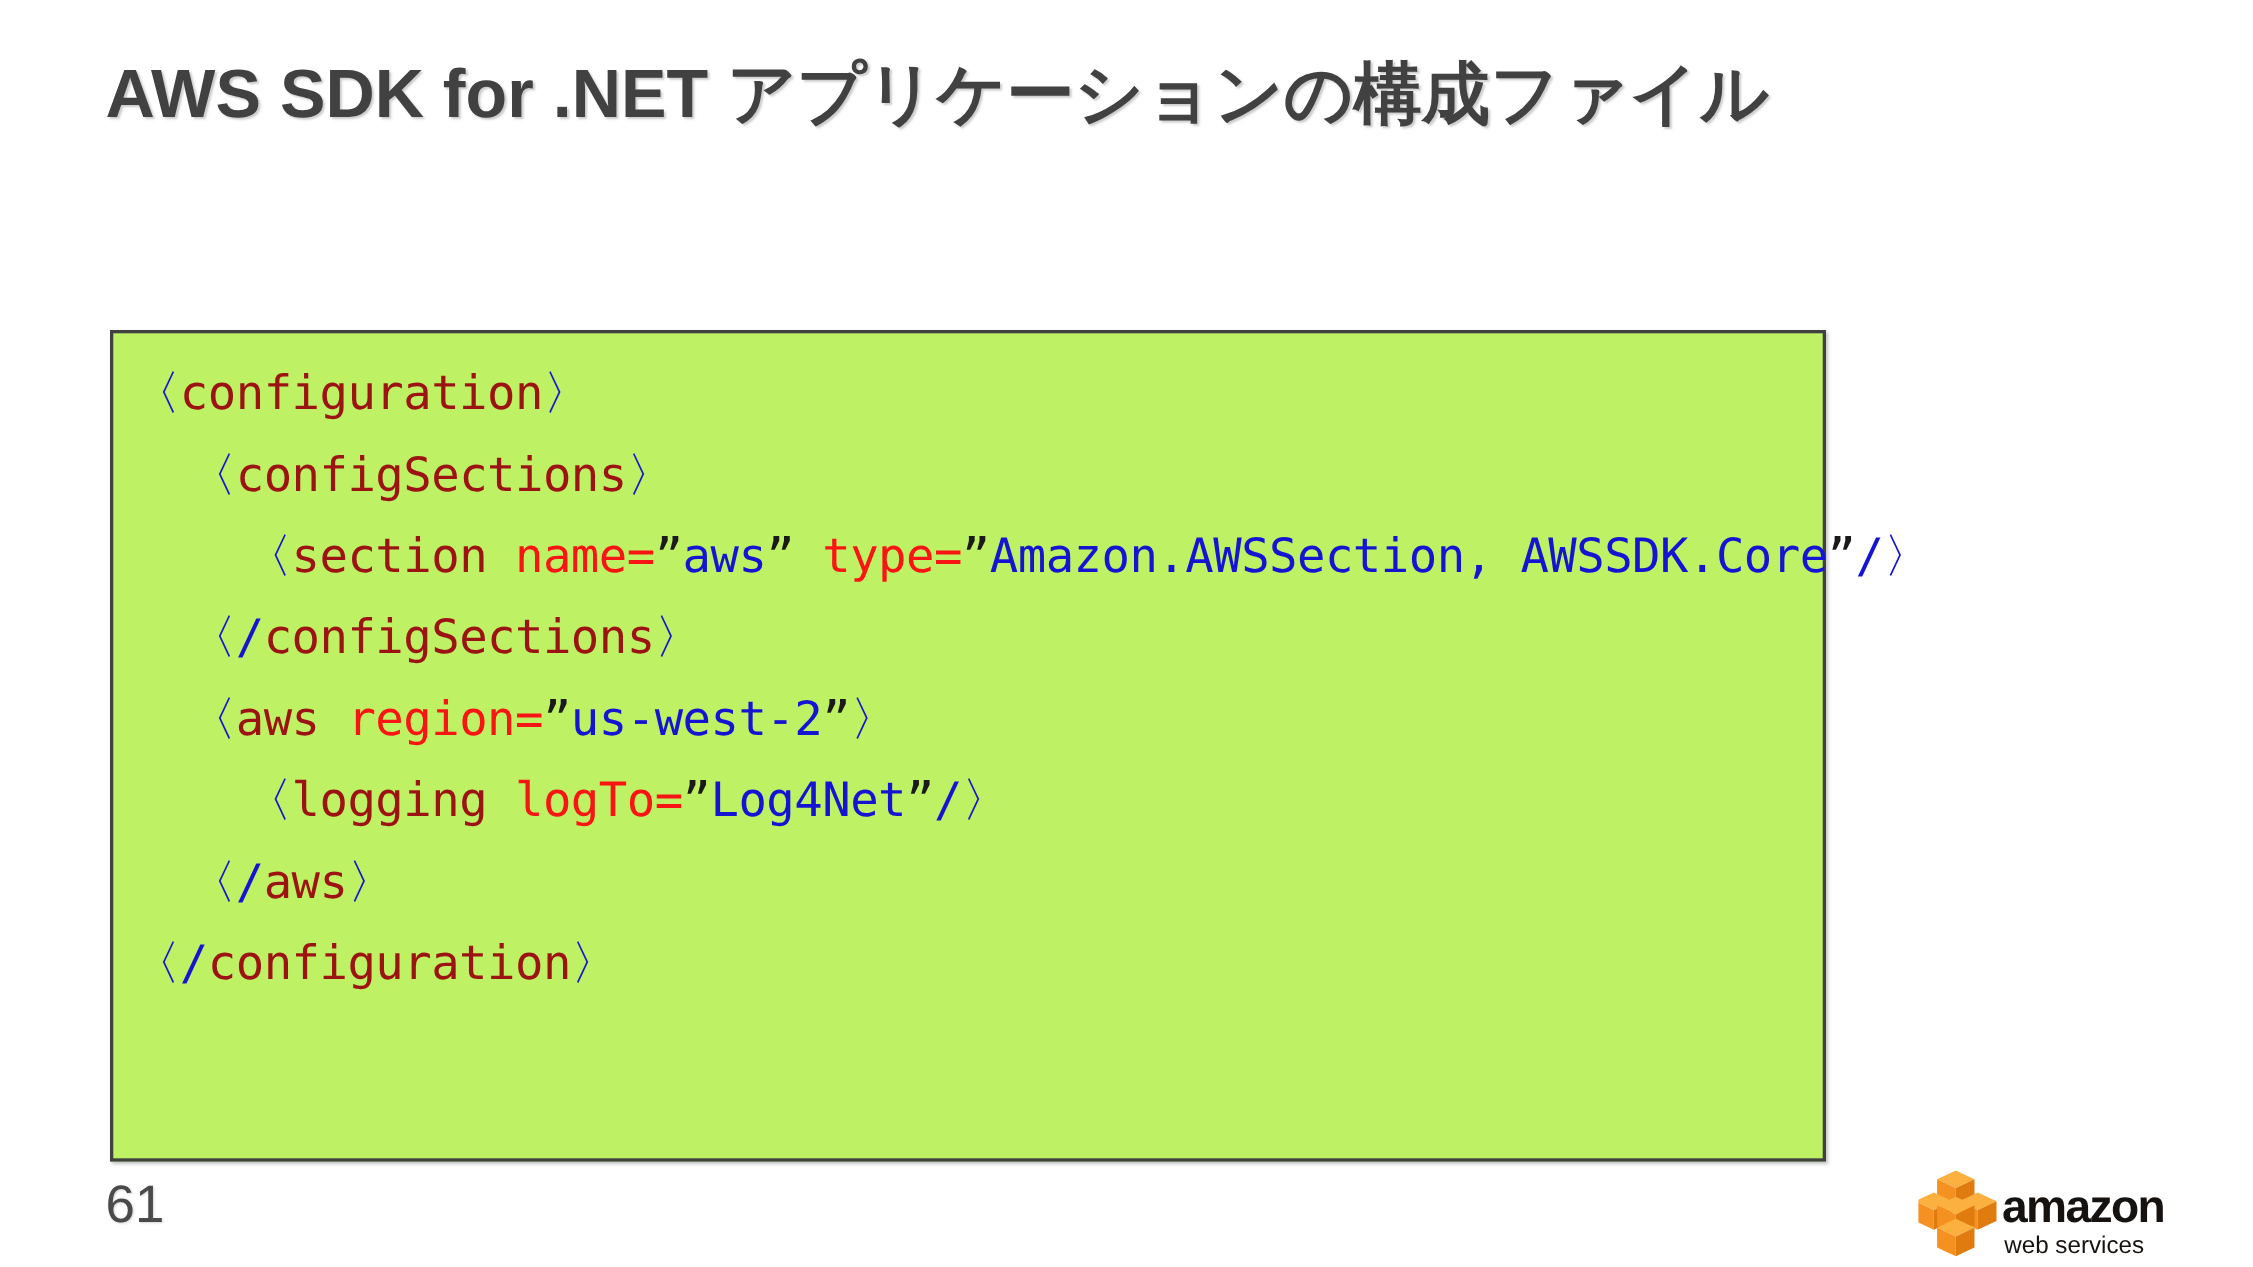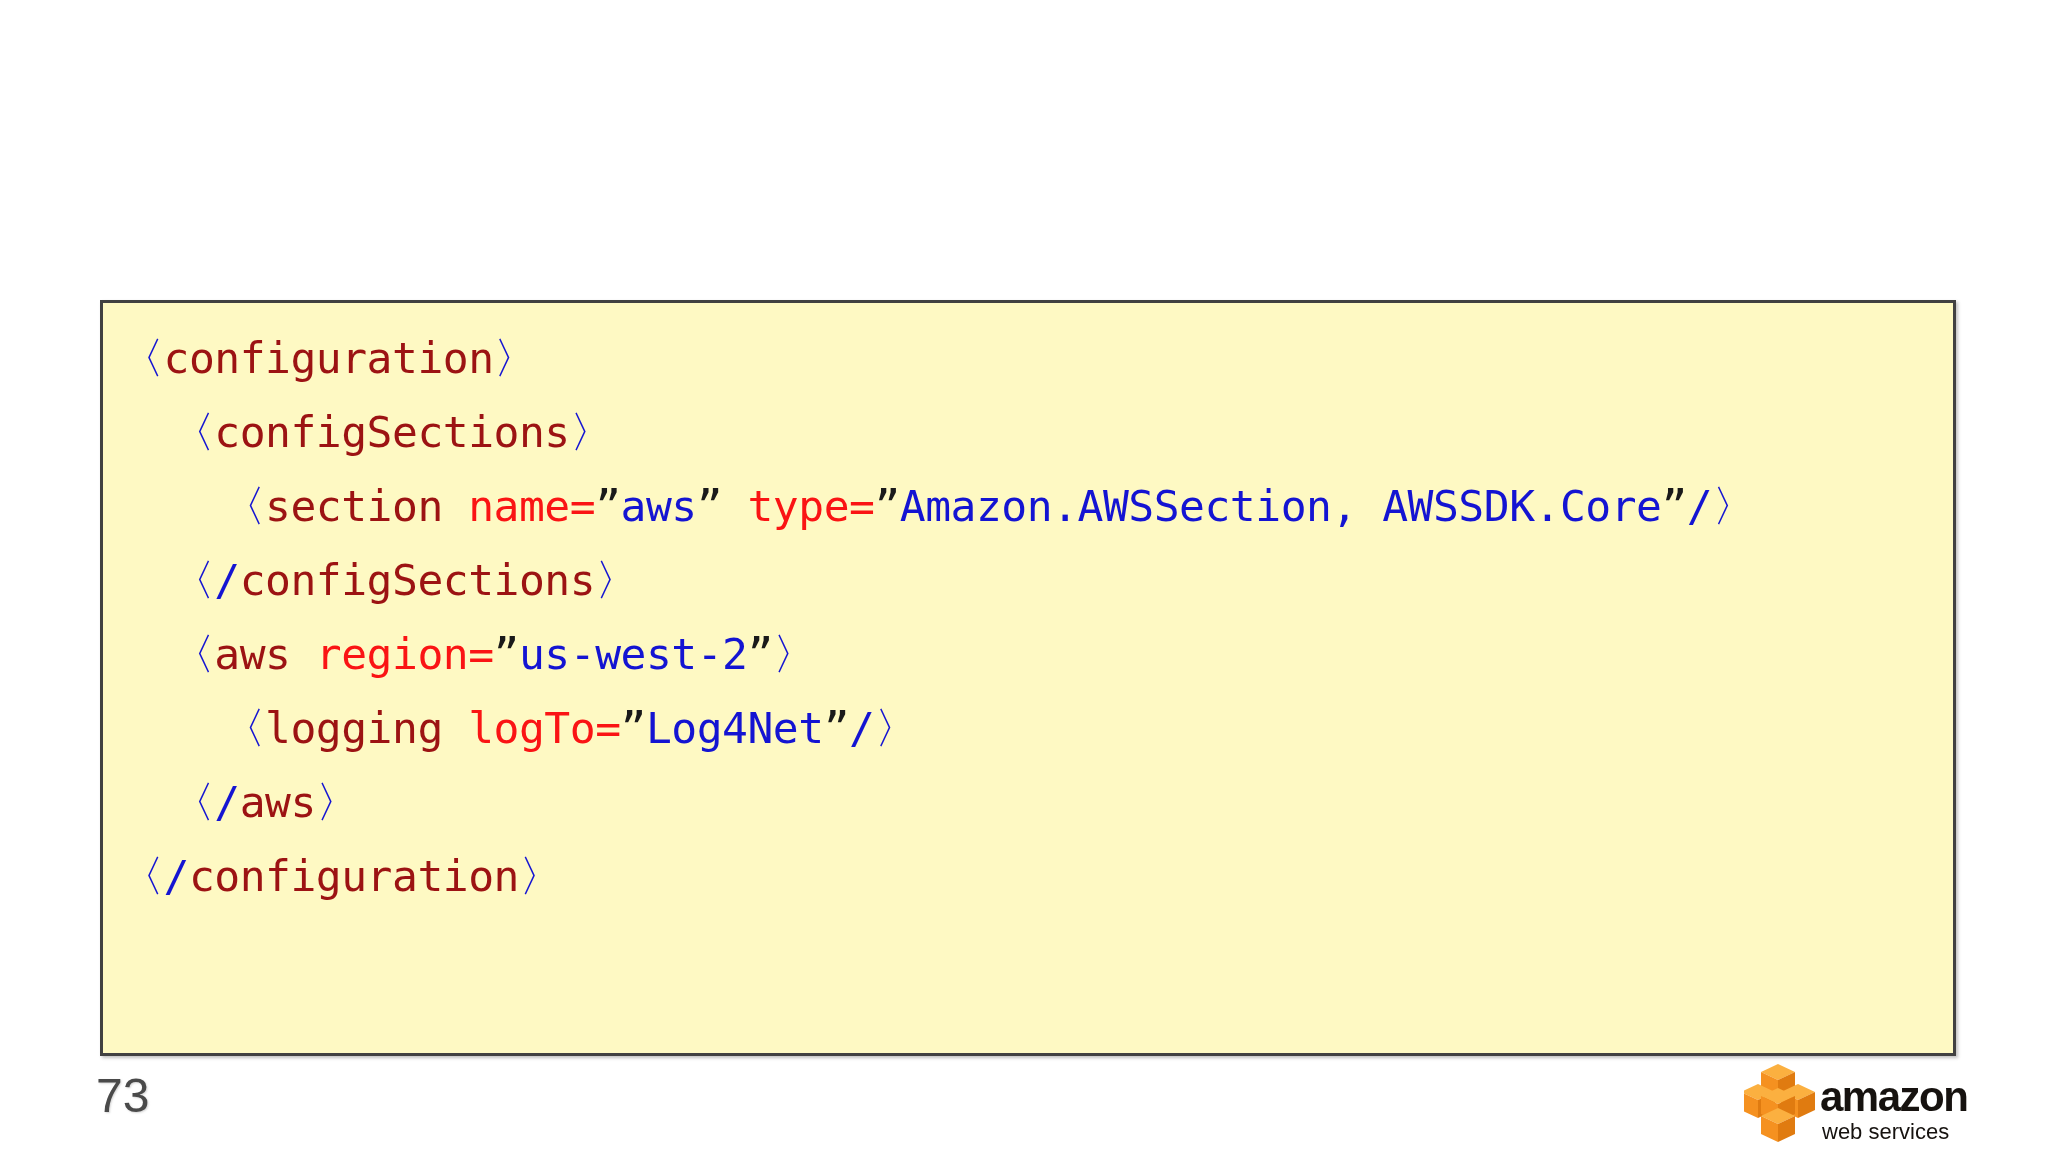--- a/index.html
+++ b/index.html
@@ -32,23 +32,23 @@
     white-space: nowrap;
     text-shadow: 2px 2px 2px rgba(140,140,140,0.45);
     line-height: 1.15;
   }
 
   
   #code-box {
     position: absolute;
     left: 100px;
     top: 300px;
-    width: 1856px;
+    width: 1560px;
     height: 756px;
-    background: #fef9c3;
+    background: #bef264;
     border: 3px solid #414141;
     box-shadow: 2px 2px 3px rgba(120,120,120,0.45);
   }
 
   #code-listing {
     position: absolute;
     left: 18px;
     top: 18px;
     right: 6px;
     font-family: "DejaVu Sans Mono", "Liberation Mono", monospace;
@@ -85,26 +85,27 @@
     top: 1062px;
     width: 230px;
     height: 84px;
   }
 </style>
 </head>
 <body>
 
 <div id="slide">
 
+  <div id="slide-title">AWS SDK for .NET  アプリケーションの構成ファイル</div>
 
   <div id="code-box">
     <div id="code-listing"><div class="code-line"><span class="br">〈</span><span class="tag">configuration</span><span class="br">〉</span></div><div class="code-line"><span>  </span><span class="br">〈</span><span class="tag">configSections</span><span class="br">〉</span></div><div class="code-line"><span>    </span><span class="br">〈</span><span class="tag">section</span><span class="tag"> </span><span class="attr">name</span><span class="eq">=</span><span class="q">”</span><span class="val">aws</span><span class="q">”</span><span class="val"> </span><span class="attr">type</span><span class="eq">=</span><span class="q">”</span><span class="val">Amazon.AWSSection, AWSSDK.Core</span><span class="q">”</span><span class="br">/〉</span></div><div class="code-line"><span>  </span><span class="br">〈/</span><span class="tag">configSections</span><span class="br">〉</span></div><div class="code-line"><span>  </span><span class="br">〈</span><span class="tag">aws</span><span class="tag"> </span><span class="attr">region</span><span class="eq">=</span><span class="q">”</span><span class="val">us-west-2</span><span class="q">”</span><span class="br">〉</span></div><div class="code-line"><span>    </span><span class="br">〈</span><span class="tag">logging</span><span class="tag"> </span><span class="attr">logTo</span><span class="eq">=</span><span class="q">”</span><span class="val">Log4Net</span><span class="q">”</span><span class="br">/〉</span></div><div class="code-line"><span>  </span><span class="br">〈/</span><span class="tag">aws</span><span class="br">〉</span></div><div class="code-line"><span class="br">〈/</span><span class="tag">configuration</span><span class="br">〉</span></div></div>
   </div>
 
-  <div id="page-number">73</div>
+  <div id="page-number">61</div>
 
   <div id="aws-logo">
     <svg viewBox="0 0 230 84" width="230" height="84">
       <g>
 
         <g>
           <polygon points="34,2 51,10 34,18 17,10" fill="#fbb040"></polygon>
           <polygon points="17,10 34,18 34,36 17,28" fill="#f59120"></polygon>
           <polygon points="34,18 51,10 51,28 34,36" fill="#e07b10"></polygon>
         </g>

